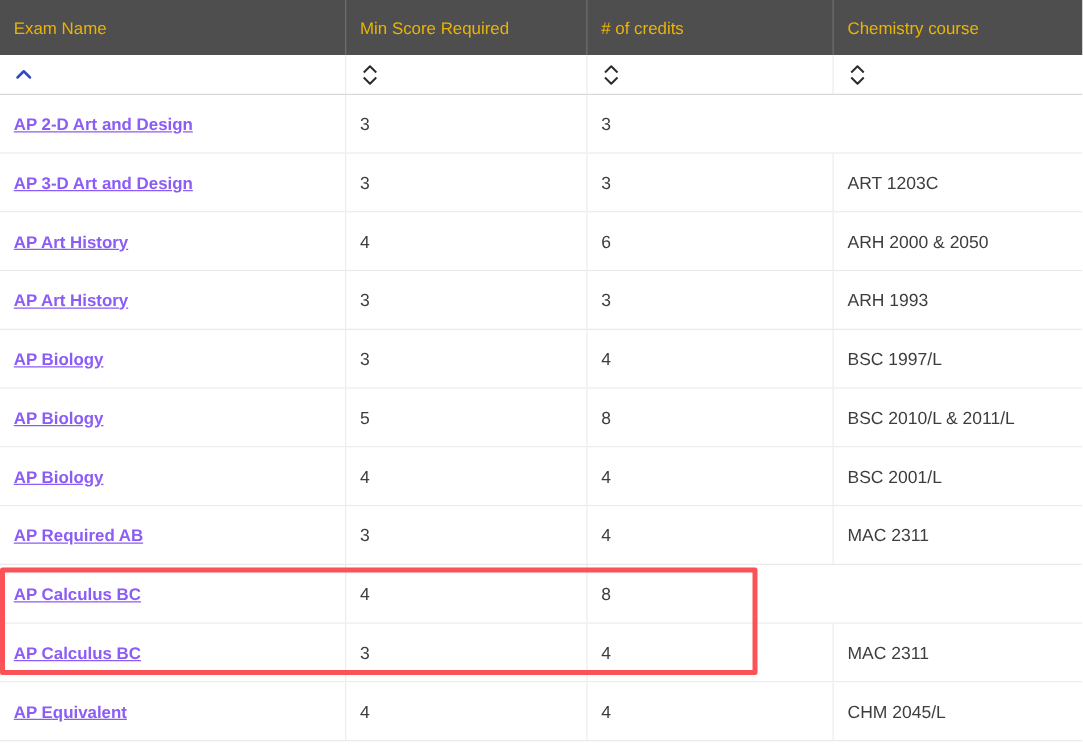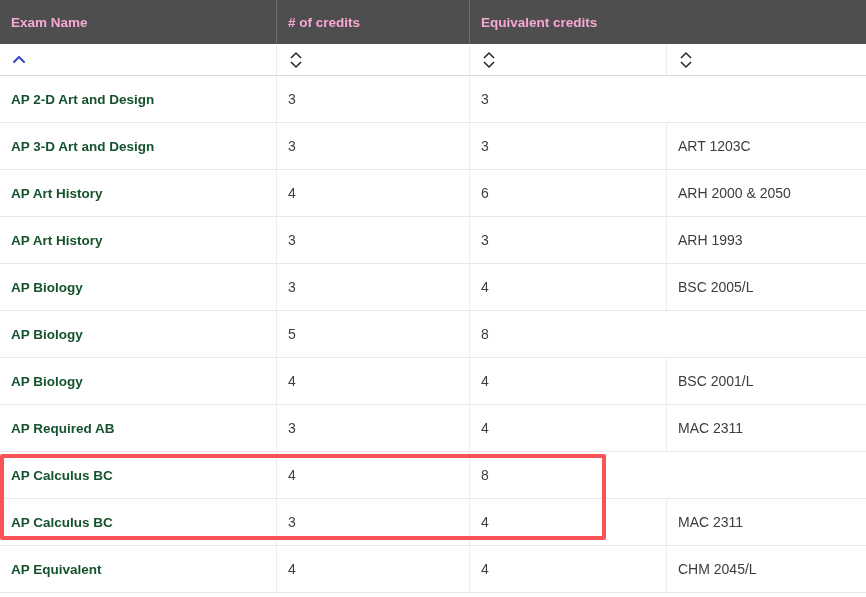--- a/index.html
+++ b/index.html
@@ -12,21 +12,21 @@
     display: grid;
     grid-template-columns: 277px 193px 197px 199px;
     width: 866px;
   }
 
   
   .header-row { background: #4e4e4e; height: 44px; }
   .header-cell {
     display: flex; align-items: center;
     padding-left: 11px;
-    color: #f9a8d4; font-size: 13.5px; font-weight: bold;
+    color: #eab308; font-size: 13.5px; font-weight: normal;
     border-right: 1px solid #6e6e6e;
     cursor: pointer;
     text-align: center;
   }
   .header-cell:last-child { border-right: none; }
 
   
   .sort-row { background: #ffffff; height: 32px; border-bottom: 1px solid #d9d9d9; }
   .sort-cell {
     display: flex; align-items: center;
@@ -40,22 +40,22 @@
   .data-row { background: #ffffff; height: 47px; border-bottom: 1px solid #e9e9e9; }
   .cell {
     display: flex; align-items: center;
     padding-left: 11px;
     font-size: 14px; color: #3d3d3d;
     border-right: 1px solid #ededed;
     overflow: hidden; white-space: nowrap;
   }
   .cell:last-child { border-right: none; }
   .exam-link {
-    color: #14532d; font-weight: bold; font-size: 13.5px;
-    cursor: pointer;
+    color: #8b5cf6; font-weight: bold; font-size: 13.5px;
+    text-decoration: underline; cursor: pointer;
   }
 
   
   .highlight-box {
     position: absolute;
     left: 0px; top: 454px;
     width: 606px; height: 86px;
     border: 4px solid #fa5257;
     border-radius: 2px;
     pointer-events: none;
@@ -67,24 +67,27 @@
 </head>
 <body>
 
 <div class="table">
 
   <div class="row header-row">
     <div class="header-cell">
       <span>Exam Name</span>
     </div>
     <div class="header-cell">
+      <span>Min Score Required</span>
+    </div>
+    <div class="header-cell">
       <span># of credits</span>
     </div>
     <div class="header-cell">
-      <span>Equivalent credits</span>
+      <span>Chemistry course</span>
     </div>
   </div>
 
   <div class="row sort-row">
     <div class="sort-cell">
       <button class="sort-icon-btn" title="">
         <svg width="16" height="14" viewBox="0 0 16 14">
           <polyline points="3,9 8,4 13,9" fill="none" stroke="#3546c5" stroke-width="2" stroke-linecap="round" stroke-linejoin="round"></polyline>
         </svg>
       </button>
@@ -177,33 +180,36 @@
       <div class="cell">
         <a class="exam-link">AP Biology</a>
       </div>
       <div class="cell">
           <span>3</span>
         </div>
       <div class="cell">
           <span>4</span>
         </div>
       <div class="cell">
-          <span>BSC 2005/L</span>
+          <span>BSC 1997/L</span>
         </div>
     </div>
 
     <div class="row data-row">
       <div class="cell">
         <a class="exam-link">AP Biology</a>
       </div>
       <div class="cell">
           <span>5</span>
         </div>
       <div class="cell">
           <span>8</span>
+        </div>
+      <div class="cell">
+          <span>BSC 2010/L &amp; 2011/L</span>
         </div>
     </div>
 
     <div class="row data-row">
       <div class="cell">
         <a class="exam-link">AP Biology</a>
       </div>
       <div class="cell">
           <span>4</span>
         </div>

